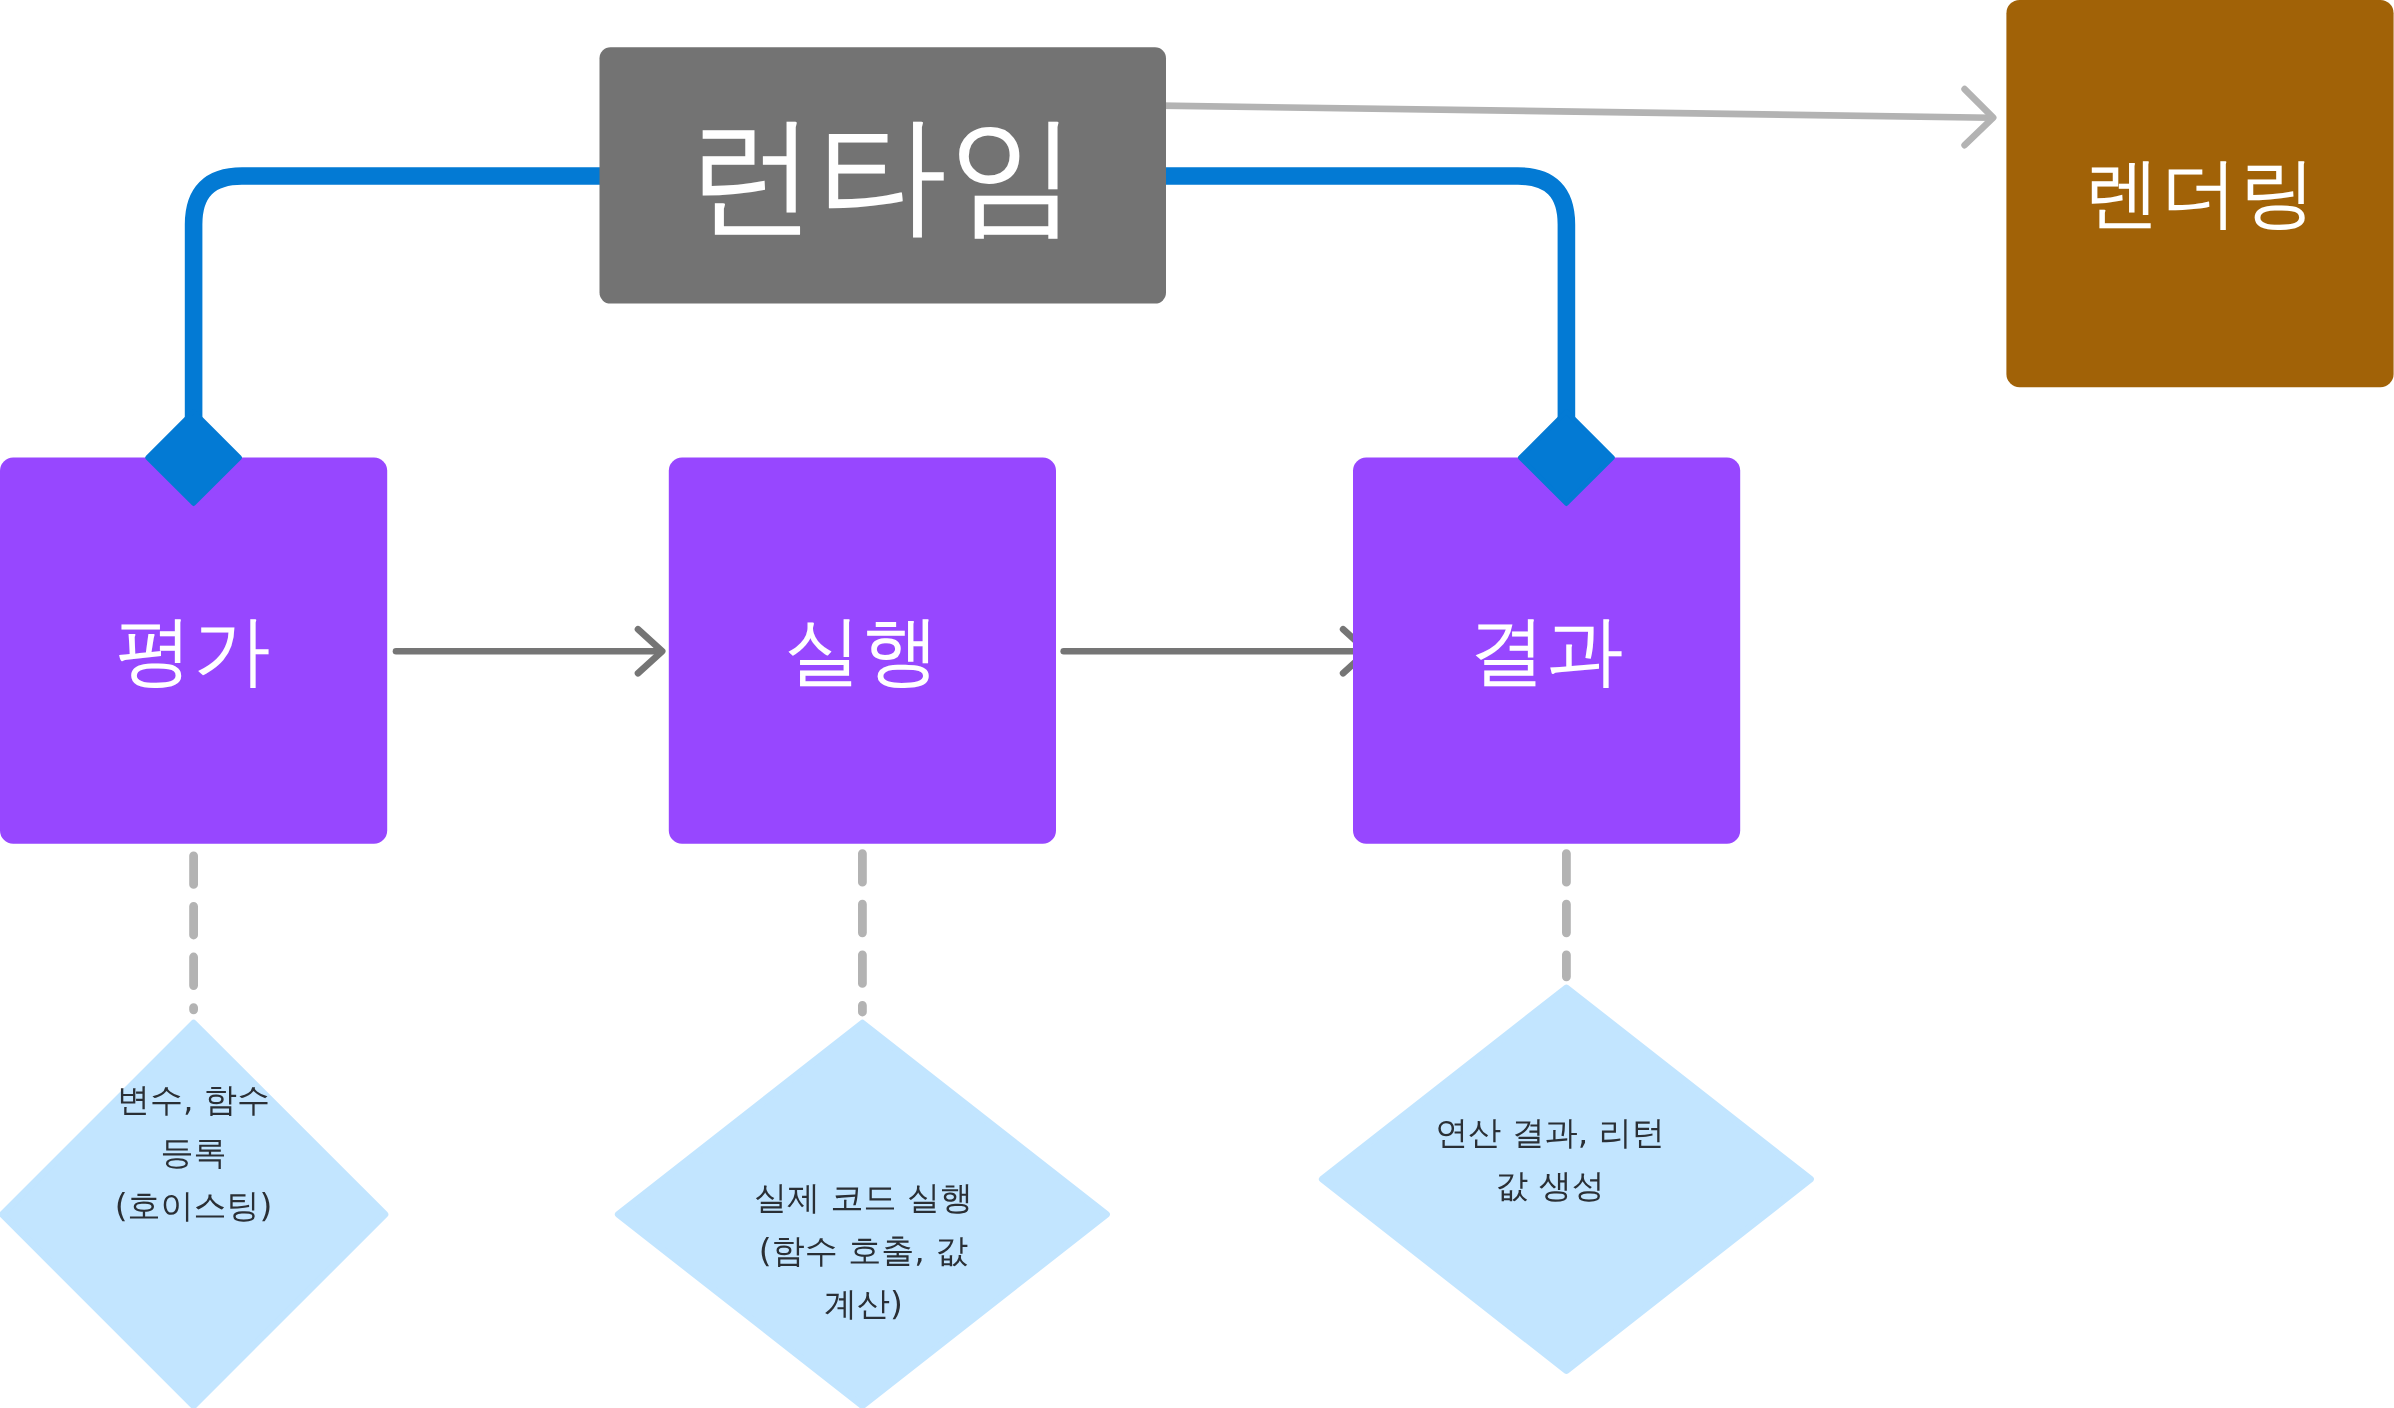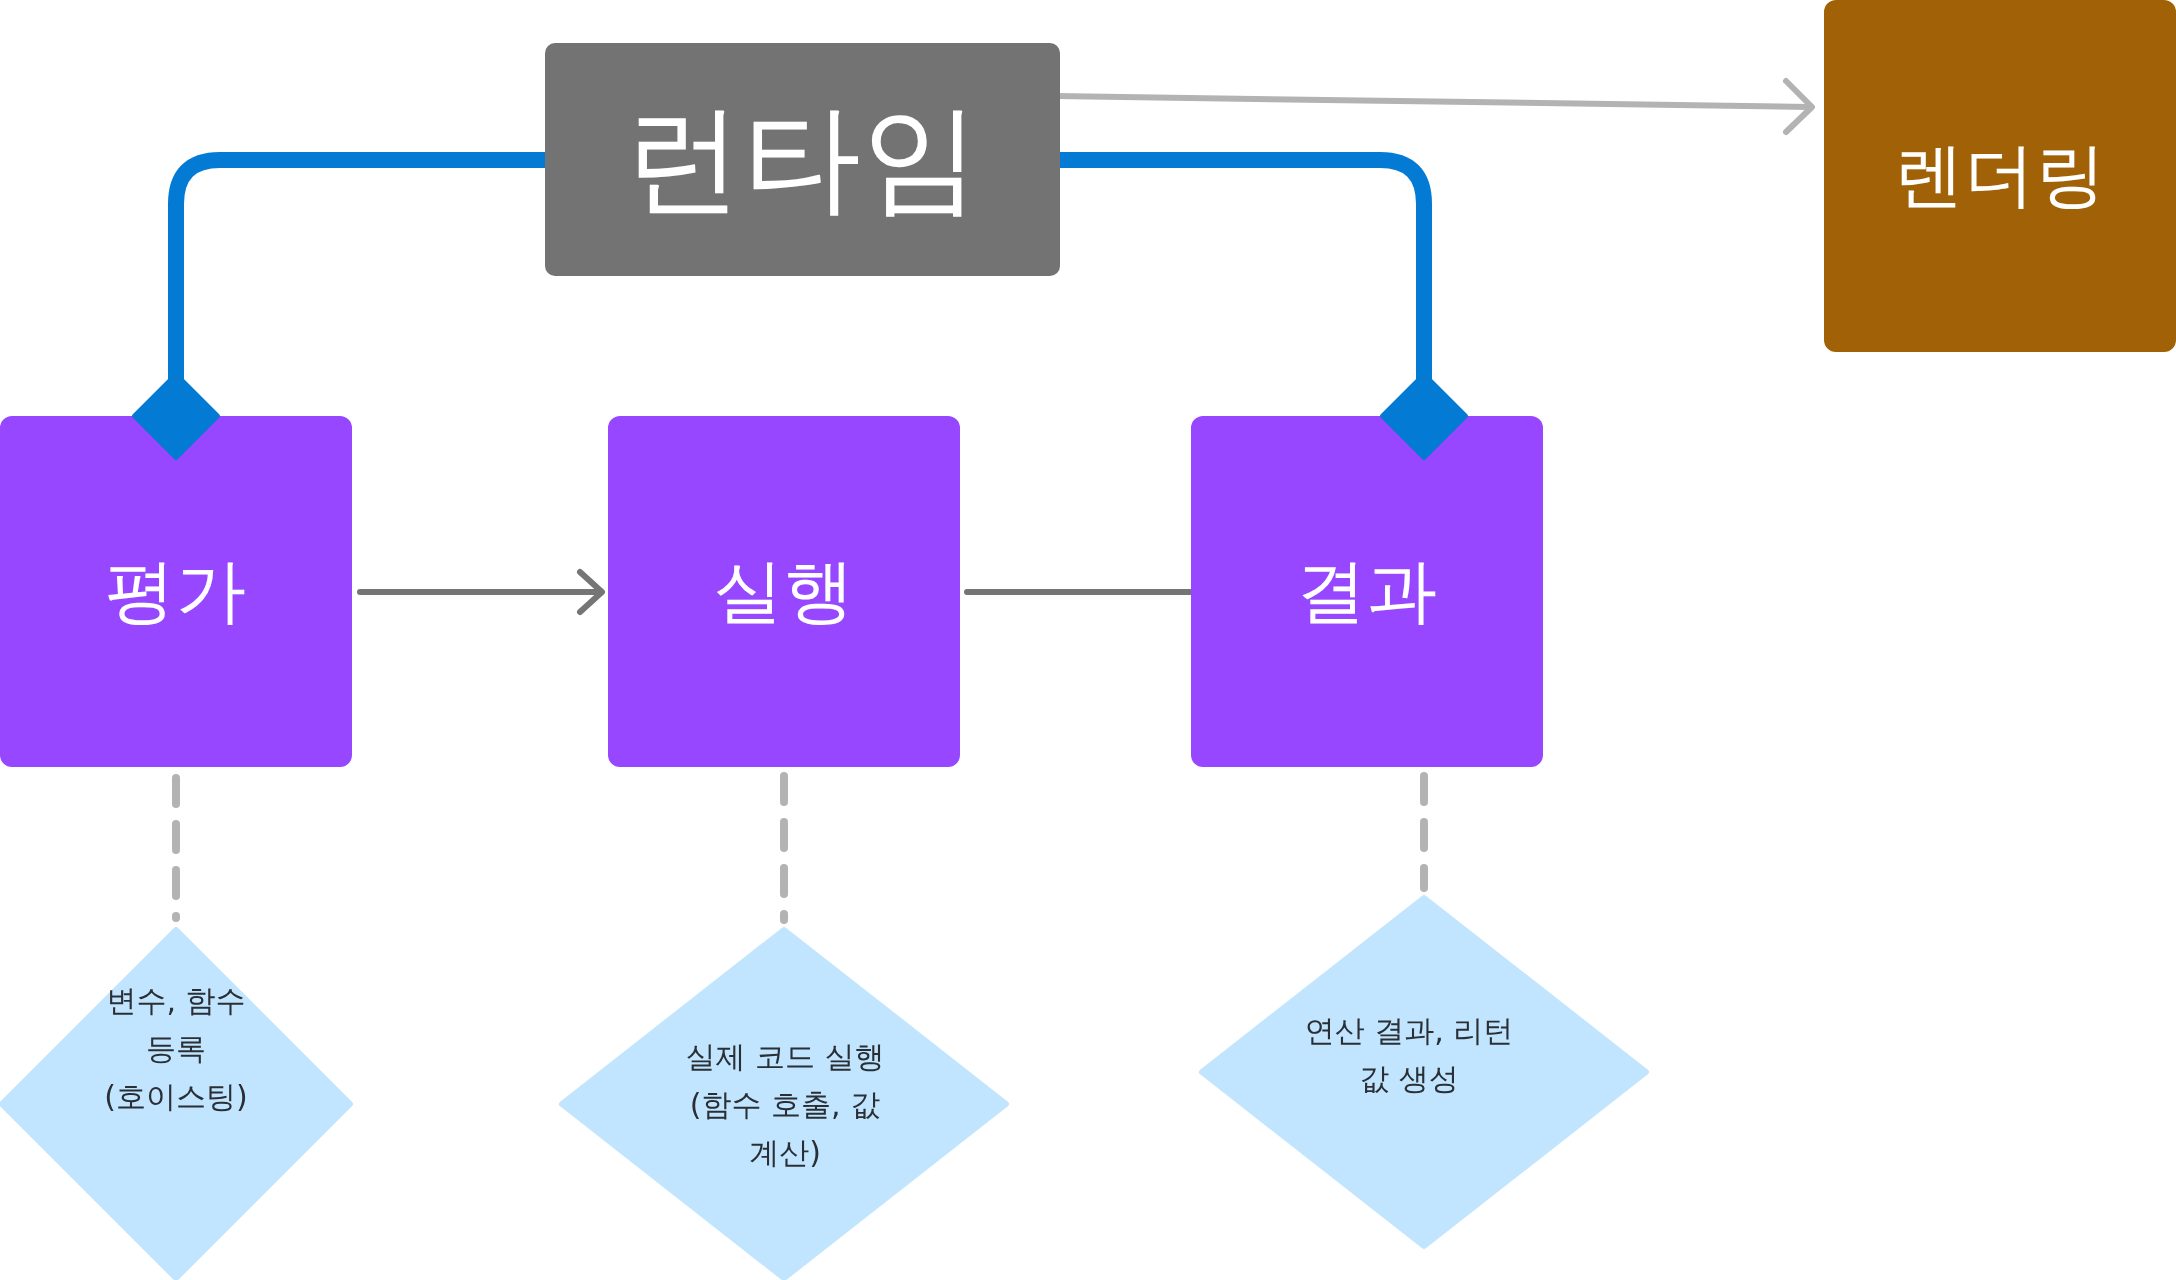--- a/index.html
+++ b/index.html
@@ -8,25 +8,25 @@
   svg#connectors { position: absolute; left: 0; top: 0; }
   .box { position: absolute; border-radius: 12px; display: flex; align-items: center;
          justify-content: center; color: #ffffff; }
   .box span { font-size: 70px; letter-spacing: 1px; }
   #runtime { left: 545px; top: 43px; width: 515px; height: 233px; background: #737373; border-radius: 10px; }
   #runtime span { font-size: 118px; }
   #rendering { left: 1824px; top: 0px; width: 352px; height: 352px; background: #a16207; }
   #rendering span { font-size: 70px; }
   #eval { left: 0px; top: 416px; width: 352px; height: 351px; background: #9747ff; }
   #exec { left: 608px; top: 416px; width: 352px; height: 351px; background: #9747ff; }
-  #result { left: 1191px; top: 416px; width: 352px; height: 351px; background: #9747ff; }
+  #result { left: 1230px; top: 416px; width: 352px; height: 351px; background: #9747ff; }
   .note { position: absolute; display: flex; align-items: center; justify-content: center;
           text-align: center; color: #2a2f35; font-size: 30px; line-height: 48px; }
   #note1 { left: 60px; top: 944px; width: 232px; height: 210px; }
-  #note2 { left: 630px; top: 1000px; width: 310px; height: 210px; }
+  #note2 { left: 630px; top: 1000px; width: 310px; height: 210px; align-items: flex-end; }
   #note3 { left: 1244px; top: 1000px; width: 330px; height: 110px; }
 </style>
 </head>
 <body>
 
 <svg id="connectors" width="2176" height="1280" viewBox="0 0 2176 1280">
 
   <path d="M176 930 L350 1104 L176 1278 L2 1104 Z" fill="#c2e5ff" stroke="#c2e5ff" stroke-width="6" stroke-linejoin="round"></path>
   <path d="M784 930 L1006 1104 L784 1278 L562 1104 Z" fill="#c2e5ff" stroke="#c2e5ff" stroke-width="6" stroke-linejoin="round"></path>
   <path d="M1424 898 L1646 1072 L1424 1246 L1202 1072 Z" fill="#c2e5ff" stroke="#c2e5ff" stroke-width="6" stroke-linejoin="round"></path>

